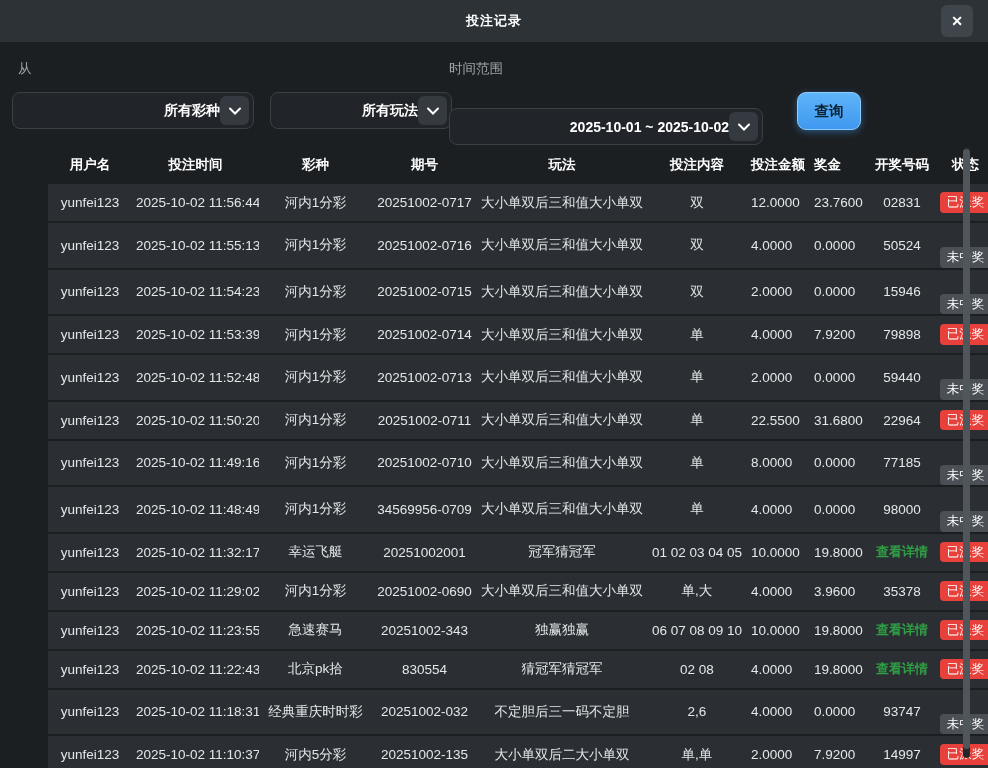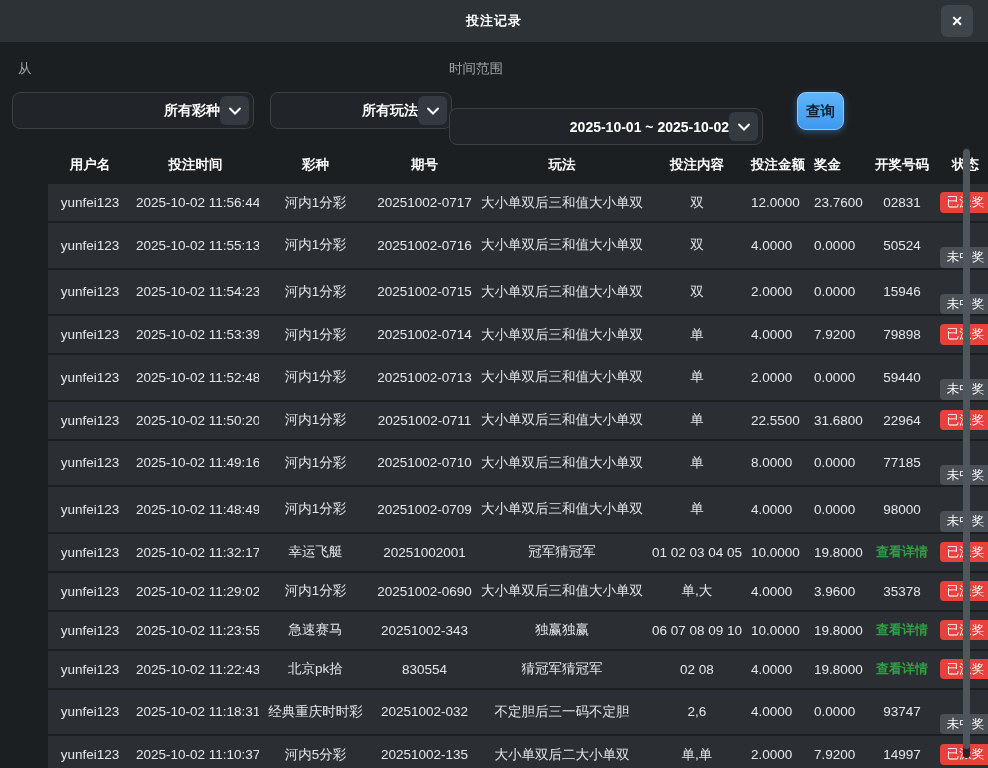--- a/index.html
+++ b/index.html
@@ -46,21 +46,21 @@
   .select-play    { left: 270px; top: 92px; width: 182px; }
   .select-date    { left: 449px; top: 108px; width: 314px; }
   .chev {
     width: 29px; height: 29px;
     background: #343a40; border-radius: 6px;
     display: flex; align-items: center; justify-content: center;
     flex: 0 0 auto;
   }
   .search-btn {
     position: absolute; left: 797px; top: 92px;
-    width: 47px; height: 38px;
+    width: 64px; height: 38px;
     background: linear-gradient(180deg, #5eb5f8, #3f98ef);
     color: #082030; font-weight: bold; font-size: 14.5px;
     border: 1px solid #8ecbff; border-radius: 9px;
     box-shadow: 0 2px 7px rgba(63, 152, 239, 0.45);
     cursor: pointer;
   }
   
   .table-wrap { position: absolute; left: 12px; top: 147px; width: 948px; padding-left: 36px; }
   table { border-collapse: separate; border-spacing: 0; table-layout: fixed; width: 948px; }
   thead th {
@@ -252,21 +252,21 @@
           <td>单</td>
           <td class="num-col">8.0000</td>
           <td class="num-col">0.0000</td>
           <td>77185</td>
           <td><span class="badge lost">未中奖</span></td>
         </tr>
         <tr>
           <td>yunfei123</td>
           <td>2025-10-02 11:48:49</td>
           <td>河内1分彩</td>
-          <td>20251002-0709</td>
+          <td>34569956-0709</td>
           <td>大小单双后三和值大小单双</td>
           <td>单</td>
           <td class="num-col">4.0000</td>
           <td class="num-col">0.0000</td>
           <td>98000</td>
           <td><span class="badge lost">未中奖</span></td>
         </tr>
         <tr>
           <td>yunfei123</td>
           <td>2025-10-02 11:32:17</td>

